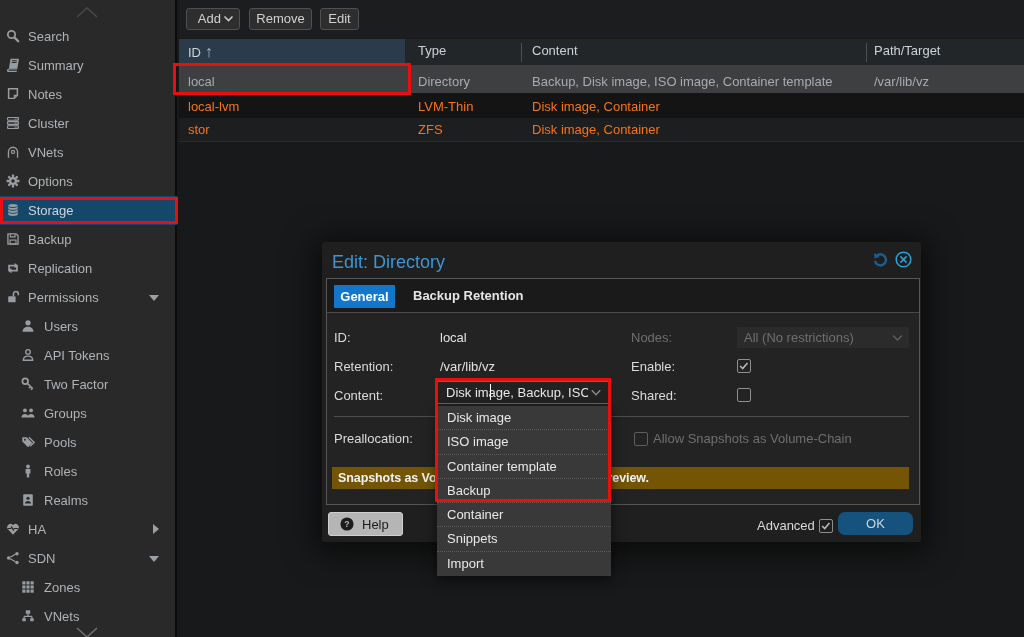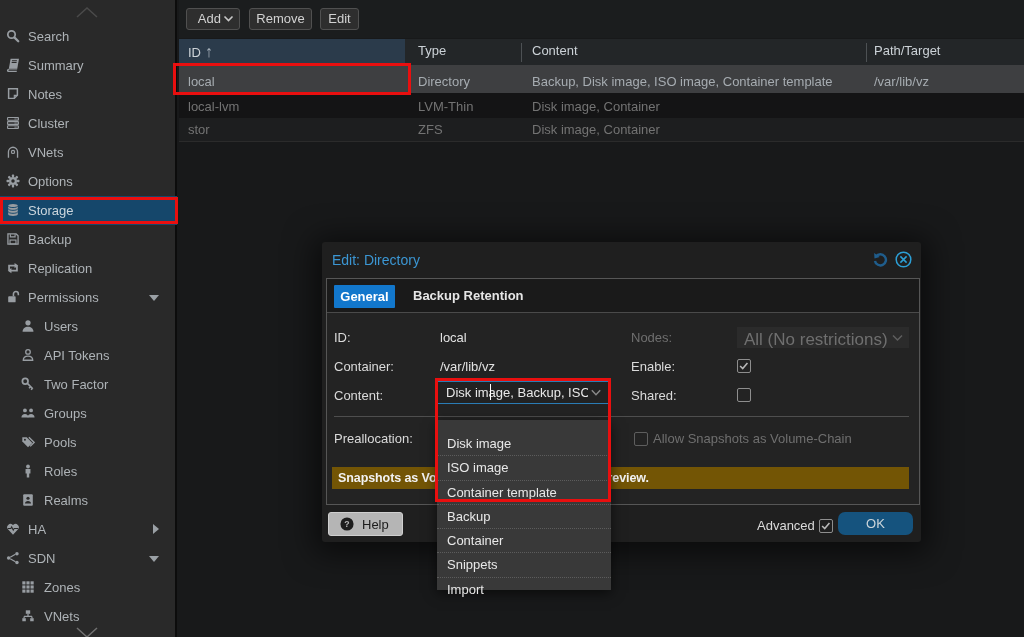--- a/index.html
+++ b/index.html
@@ -18,41 +18,41 @@
 .nav svg { display:block; width:100%; height:100%; }
 .caret-d { position:absolute; right:18px; top:12px; width:0; height:0; border-left:5px solid transparent; border-right:5px solid transparent; border-top:6px solid #9aa0a5; }
 .caret-r { position:absolute; right:18px; top:9px; width:0; height:0; border-top:5px solid transparent; border-bottom:5px solid transparent; border-left:6px solid #9aa0a5; }
 
 #toolbar { position:absolute; left:179px; top:0; width:845px; height:38px; background:#1b1d1e; }
 .btn { position:absolute; top:8px; height:22px; background:#2e2e2e; border:1px solid #505050; border-radius:3px; color:#d2d2d2; font-size:13px; text-align:center; line-height:20px; }
 
 #thead { position:absolute; left:179px; top:39px; width:845px; height:26px; background:#232628; color:#ccd2d7; font-size:13px; }
 #thead .idcell { position:absolute; left:0; top:0; width:226px; height:26px; background:#2b3b4b; }
 .hsep { position:absolute; top:4px; width:1px; height:19px; background:#4d5154; }
-.row { position:absolute; left:179px; width:845px; height:26px; font-size:13px; color:#737373; }
+.row { position:absolute; left:179px; width:845px; height:26px; font-size:13px; color:#f97316; }
 .cell { position:absolute; top:5px; }
 
 #dlg { position:absolute; left:322px; top:242px; width:599px; height:300px; background:#1f1f1f; border-radius:3px; box-shadow:0 4px 30px 8px rgba(0,0,0,0.55); }
-#dlg-title { position:absolute; left:10px; top:10px; font-size:14px; color:#3b96d3; }
+#dlg-title { position:absolute; left:10px; top:10px; font-size:18px; color:#3b96d3; }
 #panel { position:absolute; left:4px; top:36px; width:594px; height:227px; border:1px solid #565656; background:#232323; }
 #tabstrip { position:absolute; left:0; top:0; width:592px; height:34px; background:#1a1a1a; border-bottom:1px solid #4a4a4a; }
 #tab-gen { position:absolute; left:7px; top:6px; width:61px; height:23px; background:#1277cc; border-radius:1px; color:#fff; font-weight:bold; font-size:13px; text-align:center; line-height:23px; }
 #tab-br { position:absolute; left:86px; top:9px; color:#e6e6e6; font-weight:bold; font-size:13px; }
 .flabel { position:absolute; font-size:13px; color:#dadada; }
 .fval { position:absolute; font-size:13px; color:#e2e2e2; }
 .dim { color:#6f6f6f !important; }
 .cb { position:absolute; width:14px; height:14px; border:1px solid #8e8e8e; border-radius:2px; background:transparent; }
 .cb svg { display:block; width:12px; height:12px; margin:0px; color:#b9b9b9; }
 
 #warn { position:absolute; left:5px; top:188px; width:577px; height:22px; background:#735505; color:#f2f2f2; font-weight:bold; font-size:12.5px; letter-spacing:-0.09px; line-height:22px; padding-left:6px; overflow:hidden; white-space:nowrap; }
 
 #help { position:absolute; left:6px; top:270px; width:75px; height:24px; background:#b5b5b5; border:1px solid #cfcfcf; border-radius:3px; color:#1c1c1c; font-size:13px; }
 #okbtn { position:absolute; left:516px; top:270px; width:75px; height:23px; background:#15537e; border-radius:7px; color:#ccd5da; font-size:13px; text-align:center; line-height:23px; }
 
-#drop { position:absolute; left:437px; top:420px; width:174px; height:170px; background:#393939; box-shadow:0 3px 12px rgba(0,0,0,0.6); z-index:40; padding-top:12px; }
+#drop { position:absolute; left:437px; top:406px; width:174px; height:170px; background:#393939; box-shadow:0 3px 12px rgba(0,0,0,0.6); z-index:40; padding-top:0; }
 .ditem { position:relative; height:24.25px; line-height:24.25px; padding-left:10px; color:#e8e8e8; font-size:13px; border-bottom:1px dotted #5c5c5c; }
 
 .red { position:absolute; border:3px solid #e90f0f; z-index:60; }
 </style>
 </head>
 <body>
 <div id="page">
 
   <div id="sidebar"></div>
   <div id="navlist" style="position: absolute; left: 0px; top: 0px; width: 177px; height: 622px; overflow: hidden;">
@@ -345,41 +345,41 @@
         <path d="M5.4 5.4 L11.6 11.6 M11.6 5.4 L5.4 11.6" stroke="#2c9fd6" stroke-width="1.5"></path>
       </svg>
 
     <div id="panel">
       <div id="tabstrip">
         <div id="tab-gen">General</div>
         <div id="tab-br">Backup Retention</div>
       </div>
 
       <div class="flabel" style="left:7px; top:51px;">ID:</div>
-      <div class="flabel" style="left:7px; top:80px;">Container:</div>
+      <div class="flabel" style="left:7px; top:80px;">Retention:</div>
       <div class="flabel" style="left:7px; top:109px;">Content:</div>
       <div class="flabel" style="left:7px; top:152px;">Preallocation:</div>
 
       <div class="fval" style="left:113px; top:51px;">local</div>
       <div class="fval" style="left:113px; top:80px;">/var/lib/vz</div>
 
       <div class="abs" style="left:110px; top:102px; width:174px; height:23px; background:#222222; border:1px solid #2a7cb5;">
         <div style="position:absolute; left:8px; top:3px; width:142px; overflow:hidden; white-space:nowrap; color:#e8e8e8; font-size:13px;">Disk image, Backup, ISO</div>
         <div style="position:absolute; left:52px; top:2px; width:1px; height:16px; background:#ffffff;"></div>
         <svg style="position:absolute; right:9px; top:7px;" width="10" height="8" viewBox="0 0 10 8">
             <path d="M0.8 1.3 L5 5.8 L9.2 1.3" fill="none" stroke="#8a8a8a" stroke-width="1.4"></path>
           </svg>
       </div>
 
       <div class="flabel dim" style="left:304px; top:51px;">Nodes:</div>
       <div class="flabel" style="left:304px; top:80px;">Enable:</div>
       <div class="flabel" style="left:304px; top:109px;">Shared:</div>
 
       <div class="abs" style="left:410px; top:48px; width:172px; height:21px; background:#2b2b2b;">
-        <div style="position:absolute; left:7px; top:3px; color:#6f6f6f; font-size:17px;">All (No restrictions)</div>
+        <div style="position:absolute; left:7px; top:3px; color:#6f6f6f; font-size:13px;">All (No restrictions)</div>
         <svg style="position:absolute; right:6px; top:7px;" width="11" height="8" viewBox="0 0 11 8">
             <path d="M1 1.5 L5.5 6 L10 1.5" fill="none" stroke="#5e5e5e" stroke-width="1.5"></path>
           </svg>
       </div>
 
       <div class="cb" style="left:410px; top:80px;">
           <svg viewBox="0 0 14 14">
             <path d="M2.5 7 L5.5 10 L11 3.5" fill="none" stroke="currentColor" stroke-width="1.8"></path>
           </svg>
         </div>

